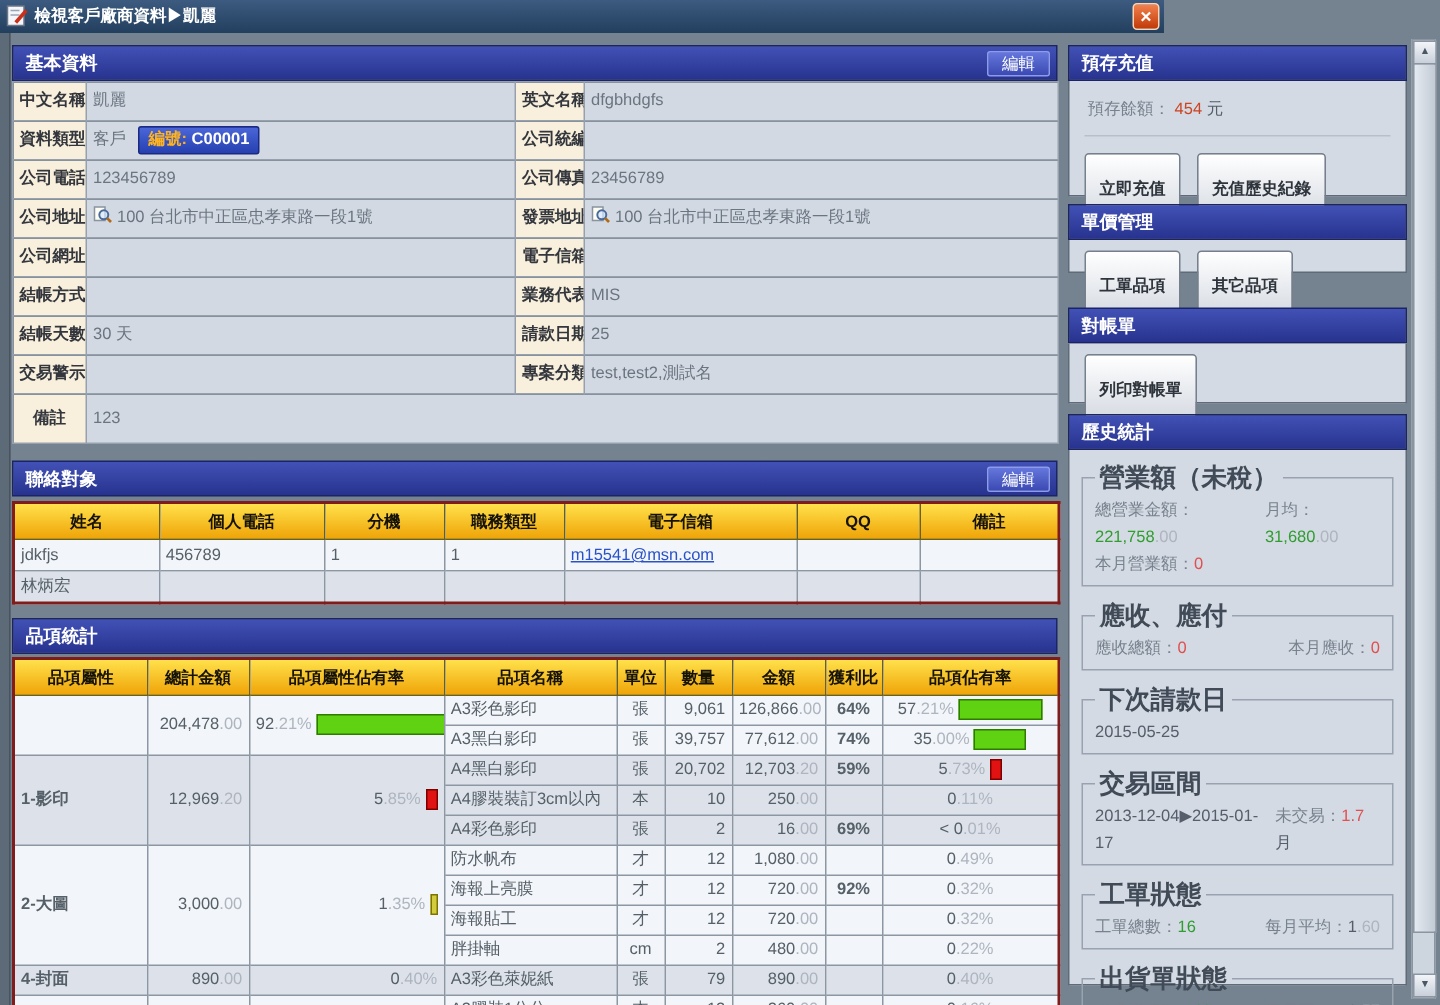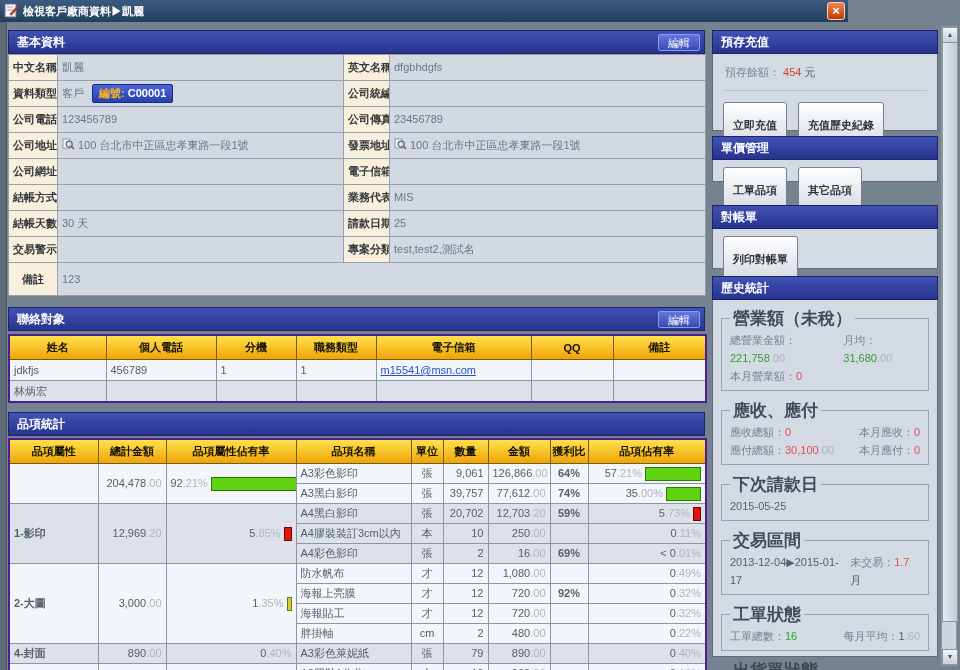--- a/index.html
+++ b/index.html
@@ -1,19 +1,19 @@
 <!DOCTYPE html>
 <html><head>
 <meta charset="utf-8">
 <style>
   html,body{margin:0;padding:0;}
   body{width:960px;height:670px;position:relative;overflow:hidden;background:#75828f;
        font-family:"Liberation Sans",sans-serif;-webkit-font-smoothing:antialiased;}
   
-  .titlebar{position:absolute;left:0;top:0;width:848px;height:22px;
+  .titlebar{position:absolute;left:0;top:0;width:776px;height:22px;
     background:linear-gradient(#3d5b80,#223f5e);color:#fff;font-size:11px;font-weight:bold;
     line-height:22px;box-sizing:border-box;}
   .title-icon{position:absolute;left:4px;top:3px;width:15px;height:15px;display:inline-block;}
   .title-text{position:absolute;left:23px;top:0;}
   .close-btn{position:absolute;right:3px;top:2px;width:18px;height:18px;padding:0;
     background:linear-gradient(#f2824e,#c03a08);border:1px solid #ffd2b0;border-radius:3px;
     color:#fff;font-size:13px;font-weight:bold;line-height:16px;text-align:center;cursor:pointer;}
   .leftstrip{position:absolute;left:0;top:22px;width:6px;height:648px;background:#5d6a77;border-right:1px solid #49545f;}
   
   .sec-header{position:absolute;left:8px;width:697px;height:24px;box-sizing:border-box;
@@ -27,36 +27,36 @@
     table-layout:fixed;border:1px solid #39434f;padding-left:48px;}
   .basic-table td{border:1px solid #97a1ae;font-size:11px;height:25px;line-height:25px;
     padding:0 4px;box-sizing:border-box;overflow:hidden;white-space:nowrap;}
   td.blabel{background:#f8efdc;font-weight:bold;color:#33373d;text-align:center;}
   td.bvalue{background:#d2d9e3;color:#6b7580;}
   .badge{display:inline-block;background:linear-gradient(#4a66d8,#2640b0);border:1px solid #1a2a80;
     border-radius:2px;padding:0 6px;font-weight:bold;margin-left:8px;height:17px;line-height:16px;}
   .badge .bl{color:#ffb31e;} .badge .bv{color:#fff;}
   .lookup-icon{vertical-align:-2px;margin-right:3px;cursor:pointer;}
   
-  .data-table{border-collapse:collapse;table-layout:fixed;width:697px;border:2px solid #4c1d95;background:#f2f5f9;}
+  .data-table{border-collapse:collapse;table-layout:fixed;width:697px;border:2px solid #7f1d1d;background:#f2f5f9;}
   .data-table th{background:linear-gradient(#ffe14b,#efa408);color:#151208;font-size:11px;
     font-weight:bold;border:1px solid #6e6012;height:23px;padding:0 2px;overflow:hidden;white-space:nowrap;}
   .data-table td{border:1px solid #8d97a4;font-size:11px;color:#566068;padding:0 4px;
     overflow:hidden;white-space:nowrap;box-sizing:border-box;}
   .contacts-wrap{position:absolute;left:8px;top:334px;}
   .contacts-table td{height:20px;line-height:20px;}
   .items-wrap{position:absolute;left:8px;top:438px;height:244px;overflow:hidden;}
   .items-table td{height:19px;line-height:19px;}
   .rowA{background:#f2f5f9;} .rowB{background:#dde2ea;}
   .mail{color:#2a52c8;text-decoration:underline;cursor:pointer;}
   .gname{font-weight:bold;color:#2f353c;}
   .num{text-align:right;color:#6a7480;}
   .ctr{text-align:center;}
   .profit{color:#1f8f1f;font-weight:bold;text-align:center;}
-  .sharecell{text-align:right;padding-right:3px;}
+  .sharecell{text-align:center;padding-right:3px;}
   .gtotal{text-align:right;color:#8b939e;}
   .ip{} .dp{color:#aeb5bf;}
   .bar{display:inline-block;height:12px;vertical-align:middle;margin-left:3px;border:1px solid #555;}
   .bar.green{background:#5fd312;border-color:#2e7b00;}
   .bar.red{background:#e01212;border-color:#7c0000;}
   .bar.yellow{background:#d2cc3e;border-color:#7c7400;}
   
   .panel-header{position:absolute;left:712px;width:226px;height:24px;box-sizing:border-box;
     background:linear-gradient(#4251b6,#27338e);border:1px solid #1b2566;color:#fff;
     font-size:12px;font-weight:bold;line-height:22px;padding-left:8px;}
@@ -410,24 +410,20 @@
       <span><span class="lab">本月營業額：</span><span class="vr">0</span></span>
     </div>
   </fieldset>
 
   <fieldset>
     <legend>應收、應付</legend>
     <div class="fline">
       <span><span class="lab">應收總額：</span><span class="vr">0</span></span>
       <span><span class="lab">本月應收：</span><span class="vr">0</span></span>
     </div>
-    <div class="fline">
-      <span><span class="lab">應付總額：</span><span class="vr">30,100</span><span class="dp">.00</span></span>
-      <span><span class="lab">本月應付：</span><span class="vr">0</span></span>
-    </div>
   </fieldset>
 
   <fieldset>
     <legend>下次請款日</legend>
     <div class="fline">
       <span class="vdk">2015-05-25</span>
     </div>
   </fieldset>
 
   <fieldset>

